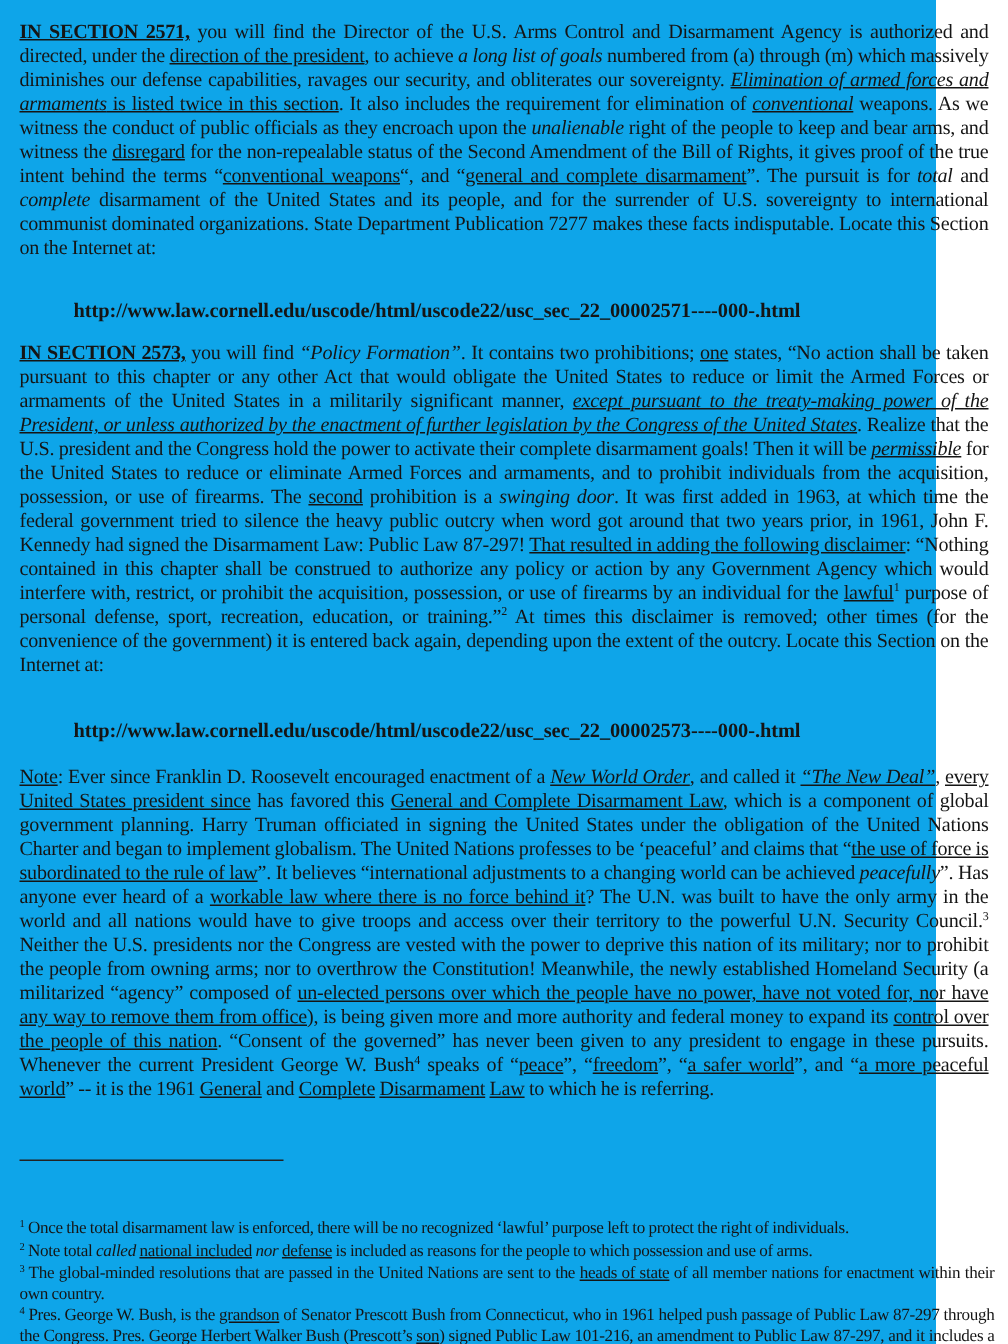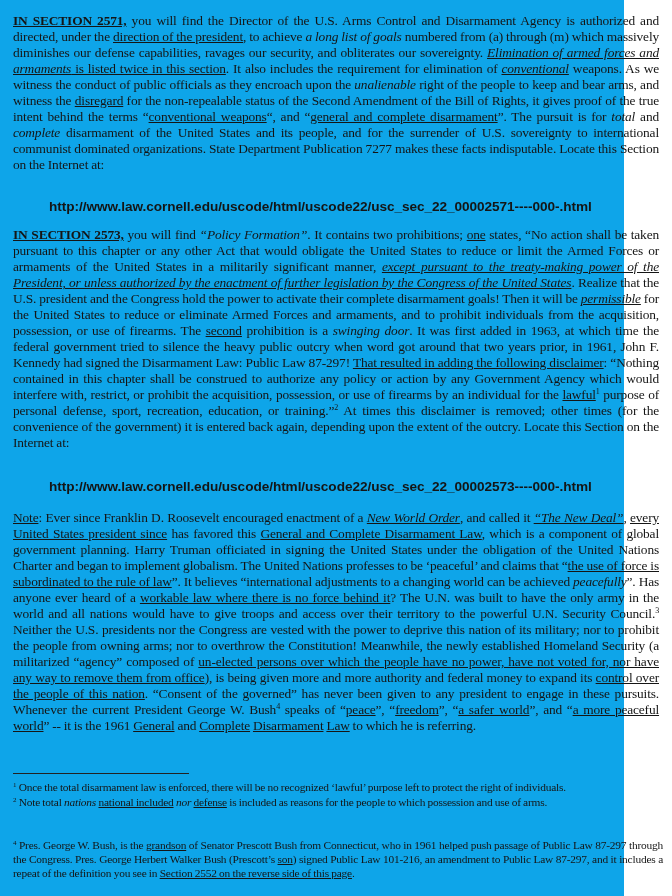--- a/index.html
+++ b/index.html
@@ -9,46 +9,47 @@
     position: absolute; left: 13px; width: 646px;
     font-family: "Liberation Serif", serif; font-size: 13.4px; line-height: 16px;
     text-align: justify; text-align-last: left; letter-spacing: -0.15px; word-spacing: -0.3px;
   }
   .para u { text-decoration: underline; text-underline-offset: 1px; }
   .para b { font-weight: bold; }
   .para i { font-style: italic; }
   .para sup { font-size: 8px; line-height: 0; vertical-align: 5px; }
   .url {
     position: absolute; left: 49px;
-    font-family: Liberation Sans, sans-serif; font-weight: bold; font-size: 13.6px; line-height: 16px;
+    font-family: Liberation Serif, serif; font-weight: bold; font-size: 13.6px; line-height: 16px;
     color: #151515; letter-spacing: -0.05px;
   }
   .rule { position: absolute; left: 13px; top: 773px; width: 176px; height: 1px; background: #222; }
   .fn {
     position: absolute; left: 13px; width: 650px;
     font-family: "Liberation Serif", serif; font-size: 11.4px; line-height: 14px;
-    text-align: justify; text-align-last: left; letter-spacing: -0.2px; word-spacing: -0.3px;
+    text-align: justify; text-align-last: left; letter-spacing: -0.2px; word-spacing: -0.3px; margin-top: 32px;
   }
   .fn sup { font-size: 7px; vertical-align: 4px; line-height: 0; }
 </style>
 </head>
 <body>
 
 <div class="page">
 
   <div class="para" style="top:13px;"><b><u>IN SECTION 2571,</u></b><span> you will find the Director of the U.S. Arms Control and Disarmament Agency is authorized and directed, under the </span><u>direction of the president</u><span>, to achieve </span><i>a long list of goals</i><span> numbered from (a) through (m) which massively diminishes our defense capabilities, ravages our security, and obliterates our sovereignty.  </span><i><u>Elimination of armed forces and armaments</u></i><u> is listed twice in this section</u><span>.  It also includes the requirement for elimination of </span><i><u>conventional</u></i><span> weapons.  As we witness the conduct of public officials as they encroach upon the </span><i>unalienable</i><span> right of the people to keep and bear arms, and witness the </span><u>disregard</u><span> for the non-repealable status of the Second Amendment of the Bill of Rights, it gives proof of the true intent behind the terms “</span><u>conventional weapons</u><span>“, and “</span><u>general and complete disarmament</u><span>”.  The pursuit is for </span><i>total</i><span> and </span><i>complete</i><span> disarmament of the United States and its people, and for the surrender of U.S. sovereignty to international communist dominated organizations.  State Department Publication 7277 makes these facts indisputable.  Locate this Section on the Internet at:</span></div>
   <div class="url" style="top:199px;">http://www.law.cornell.edu/uscode/html/uscode22/usc_sec_22_00002571----000-.html</div>
 
   <div class="para" style="top:227px;"><b><u>IN SECTION 2573,</u></b><span> you will find </span><i>“Policy Formation”</i><span>.  It contains two prohibitions; </span><u>one</u><span> states, “No action shall be taken pursuant to this chapter or any other Act that would obligate the United States to reduce or limit the Armed Forces or armaments of the United States in a militarily significant manner, </span><i><u>except pursuant to the treaty-making power of the President, or unless authorized by the enactment of further legislation by the Congress of the United States</u></i><span>.  Realize that the U.S. president and the Congress hold the power to activate their complete disarmament goals!  Then it will be </span><i><u>permissible</u></i><span> for the United States to reduce or eliminate Armed Forces and armaments, and to prohibit individuals from the acquisition, possession, or use of firearms.  The </span><u>second</u><span> prohibition is a </span><i>swinging door</i><span>. It was first added in 1963, at which time the federal government tried to silence the heavy public outcry when word got around that two years prior, in 1961, John F. Kennedy had signed the Disarmament Law: Public Law 87-297!  </span><u>That resulted in adding the following disclaimer</u><span>:  “Nothing contained in this chapter shall be construed to authorize any policy or action by any Government Agency which would interfere with, restrict, or prohibit the acquisition, possession, or use of firearms by an individual for the </span><u>lawful</u><sup>1</sup><span> purpose of personal defense, sport, recreation, education, or training.”</span><sup>2</sup><span>  At times this disclaimer is removed; other times (for the convenience of the government) it is entered back again, depending upon the extent of the outcry.  Locate this Section on the Internet at:</span></div>
   <div class="url" style="top:479px;">http://www.law.cornell.edu/uscode/html/uscode22/usc_sec_22_00002573----000-.html</div>
 
   <div class="para" style="top:510px;"><u>Note</u><span>: Ever since Franklin D. Roosevelt encouraged enactment of a </span><i><u>New World Order</u></i><span>, and called it </span><i><u>“The New Deal”</u></i><span>, </span><u>every United States president since</u><span> has favored this </span><u>General and Complete Disarmament Law</u><span>, which is a component of global government planning.  Harry Truman officiated in signing the United States under the obligation of the United Nations Charter and began to implement globalism.  The United Nations professes to be ‘peaceful’ and claims that “</span><u>the use of force is subordinated to the rule of law</u><span>”.  It believes “international adjustments to a changing world can be achieved </span><i>peacefully</i><span>”.  Has anyone ever heard of a </span><u>workable law where there is no force behind it</u><span>?  The U.N. was built to have the only army in the world and all nations would have to give troops and access over their territory to the powerful U.N. Security Council.</span><sup>3</sup><span>  Neither the U.S. presidents nor the Congress are vested with the power to deprive this nation of its military; nor to prohibit the people from owning arms; nor to overthrow the Constitution! Meanwhile, the newly established Homeland Security (a militarized “agency” composed of </span><u>un-elected persons over which the people have no power, have not voted for, nor have any way to remove them from office</u><span>), is being given more and more authority and federal money to expand its </span><u>control over the people of this nation</u><span>.  “Consent of the governed” has never been given to any  president to engage in these pursuits.  Whenever the current President George W. Bush</span><sup>4</sup><span> speaks of “</span><u>peace</u><span>”,  “</span><u>freedom</u><span>”, “</span><u>a safer world</u><span>”, and “</span><u>a more peaceful world</u><span>” -- it is the 1961 </span><u>General</u><span> and </span><u>Complete</u><span> </span><u>Disarmament</u><span> </span><u>Law</u><span> to which he is referring.</span></div>
 
   <div class="rule"></div>
 
   <div class="fn" style="top:780px;"><sup>1</sup><span> Once the total disarmament law is enforced, there will be no recognized ‘lawful’ purpose left to protect the right of individuals.</span></div>
 
-  <div class="fn" style="top:795px;"><sup>2</sup><span>  Note total </span><i>nations</i><span> </span><u>national included</u><span> </span><i>nor</i><span> </span><u>defense</u><span> is included as reasons for the people to which possession and use of arms.</span></div>
+  <div class="fn" style="top:795px;"><sup>2</sup><span>  Note total </span><i>called</i><span> </span><u>national included</u><span> </span><i>nor</i><span> </span><u>defense</u><span> is included as reasons for the people to which possession and use of arms.</span></div>
 
+  <div class="fn" style="top:810px;"><sup>3</sup><span> The global-minded resolutions that are passed in the United Nations are sent to the </span><u>heads of state</u><span> of all member nations for enactment within their own country.</span></div>
 
   <div class="fn" style="top:838px;"><sup>4</sup><span>  Pres. George W. Bush, is the </span><u>grandson</u><span> of Senator Prescott Bush from Connecticut, who in 1961 helped push passage of Public Law 87-297 through the Congress.  Pres. George Herbert Walker Bush (Prescott’s </span><u>son</u><span>) signed Public Law 101-216, an amendment to Public Law 87-297, and it includes a repeat of the definition you see in </span><u>Section 2552 on the reverse side of this page</u><span>.</span></div>
 
 </div>
 
 </body></html>

